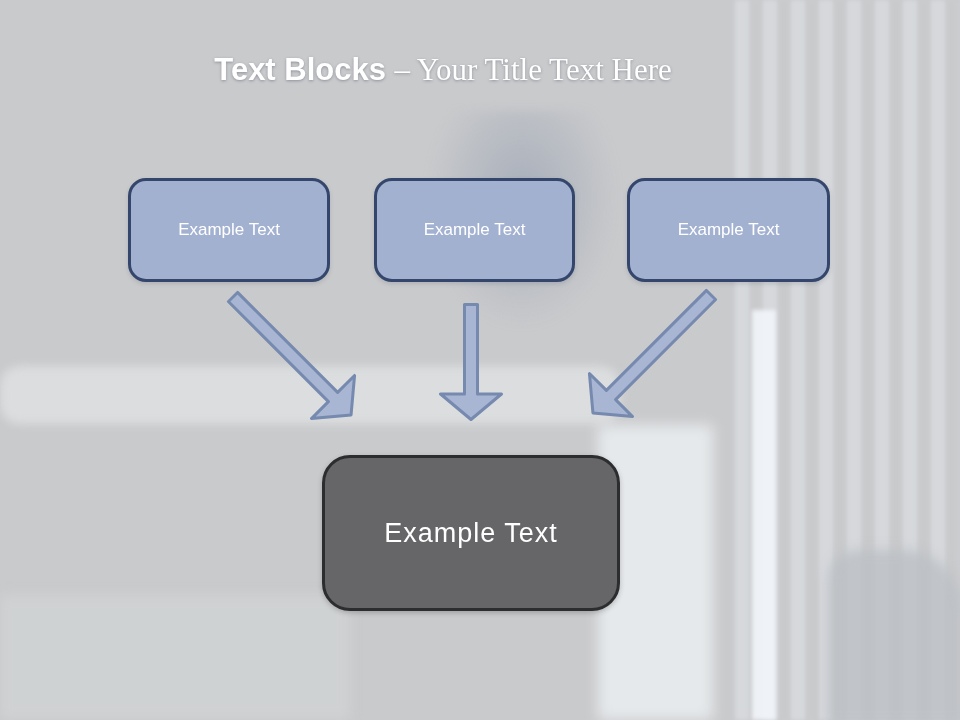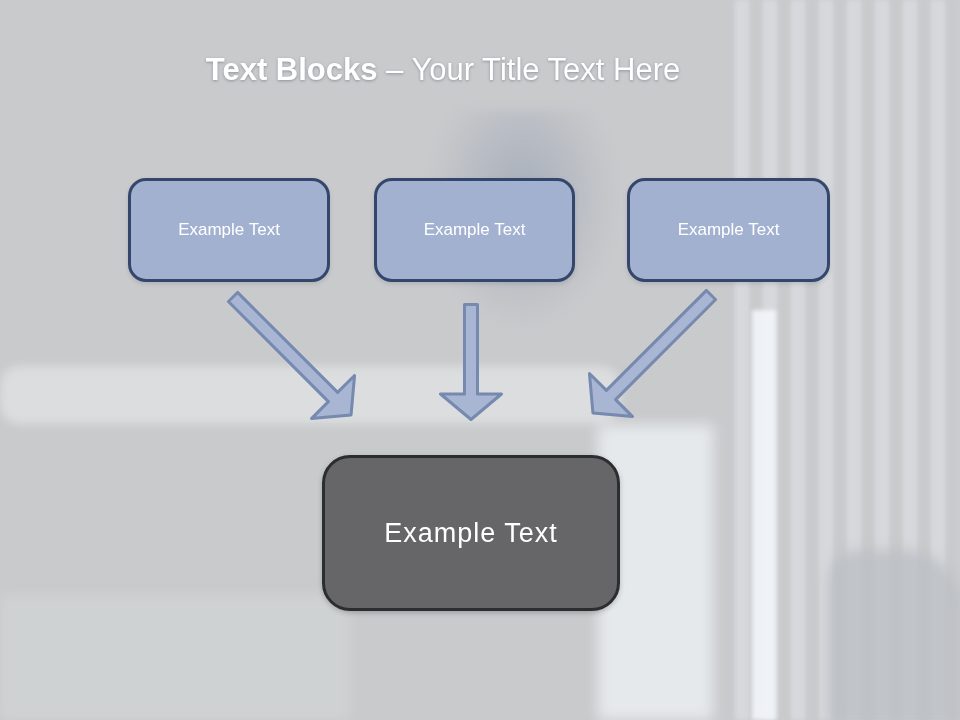--- a/index.html
+++ b/index.html
@@ -61,21 +61,21 @@
       rgba(160,172,193,0.40) 88%,
       rgba(201,203,205,0) 100%);
   }
   .slide-title {
     position: absolute; left: 0; top: 52px; right: 74px; height: 44px;
     text-align: center; color: #ffffff; font-size: 31px;
     text-shadow: 0 1px 3px rgba(30,40,60,0.35);
     white-space: nowrap;
   }
   .slide-title .t-bold { font-weight: bold; text-align: center; }
-  .slide-title .t-reg { font-weight: normal; }
+  .slide-title .t-reg { font-weight: normal; font-family: Liberation Serif, serif; }
 
   
   .ex-box {
     position: absolute; top: 178px; height: 104px;
     background: #a3b1d1;
     border: 3px solid #34466b;
     border-radius: 18px;
     display: flex; align-items: center; justify-content: center;
     color: #ffffff; font-size: 17px;
     box-shadow: 0 2px 4px rgba(60,70,90,0.18);

